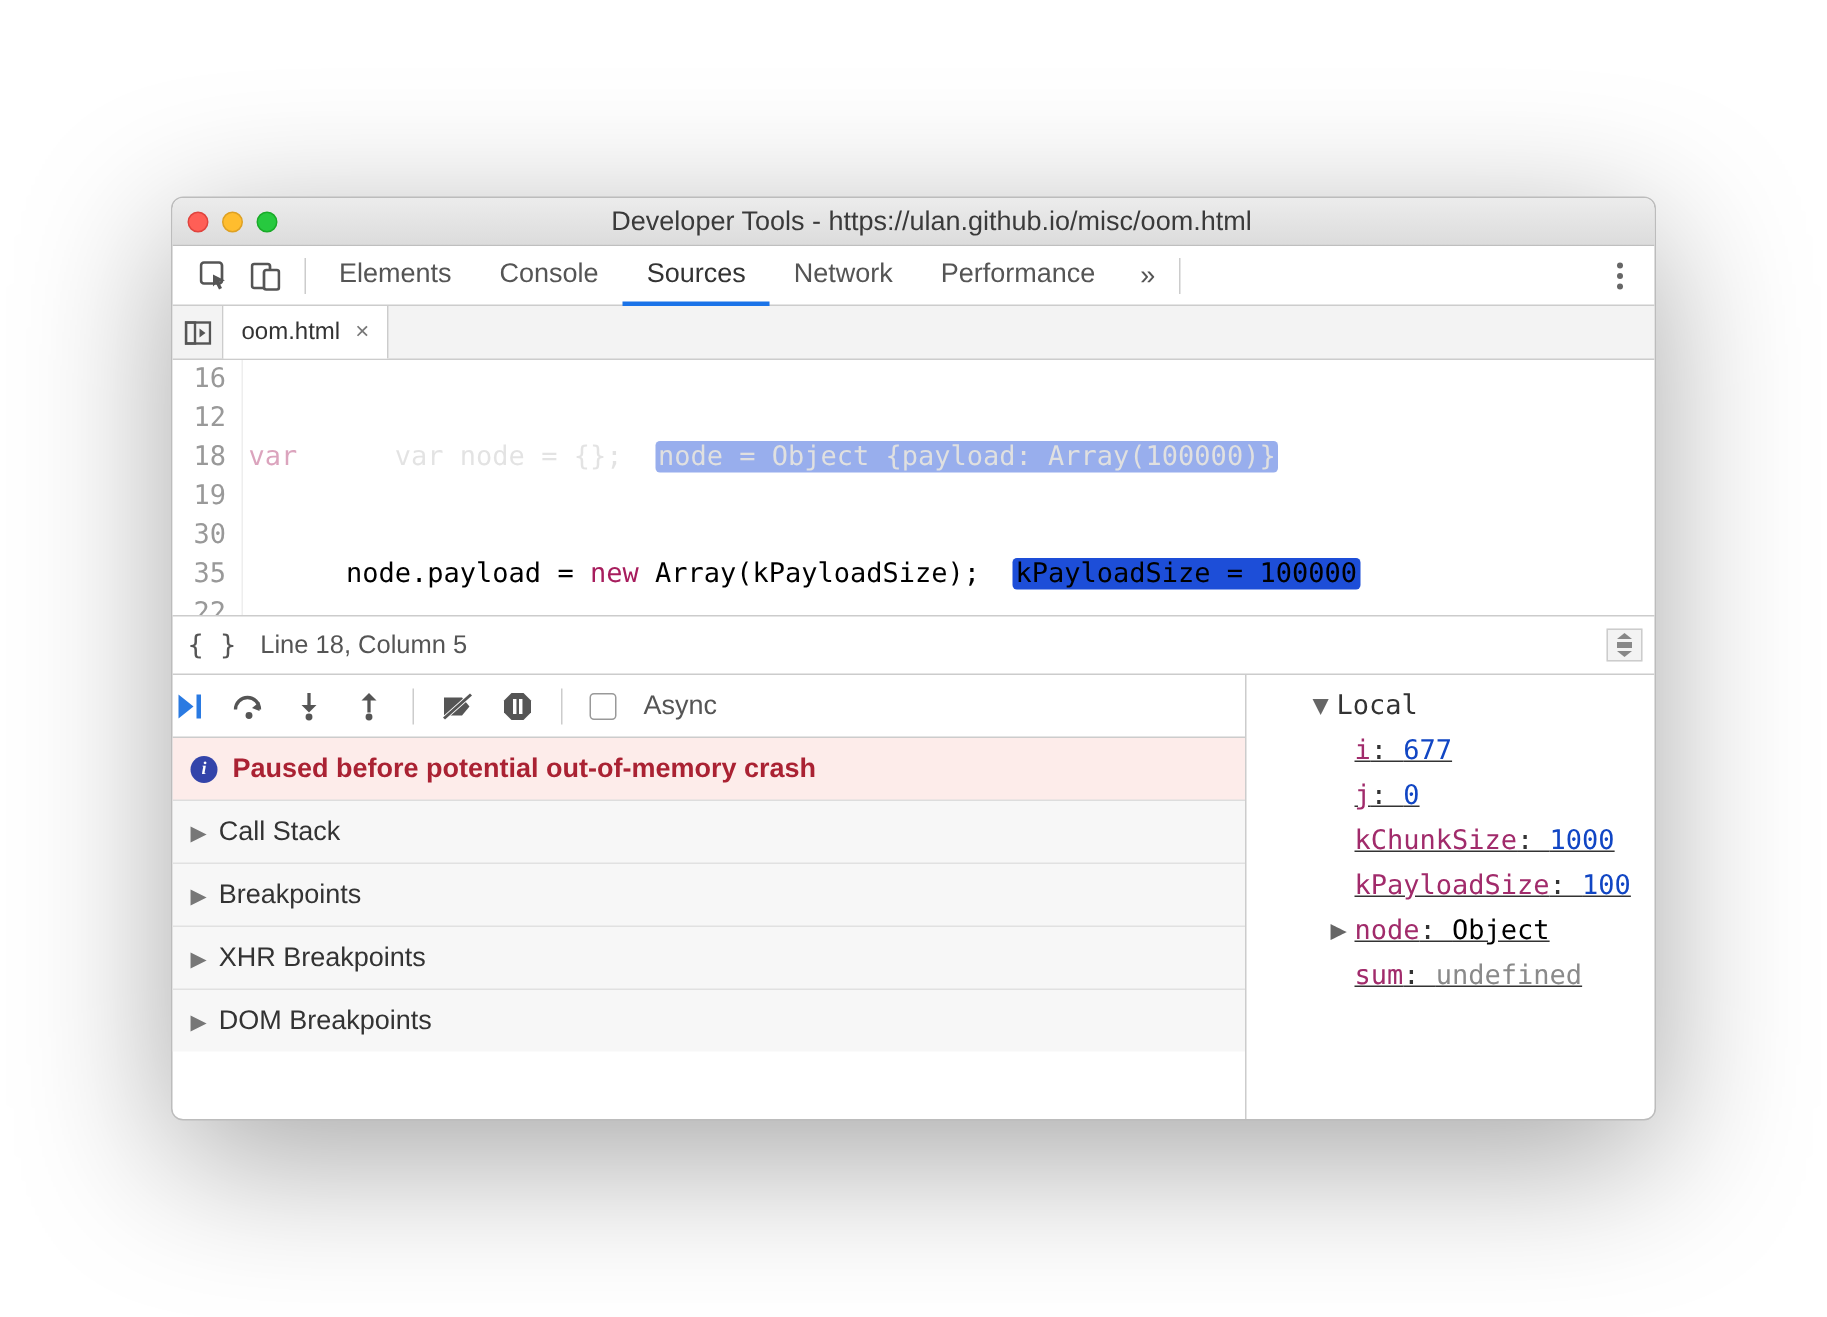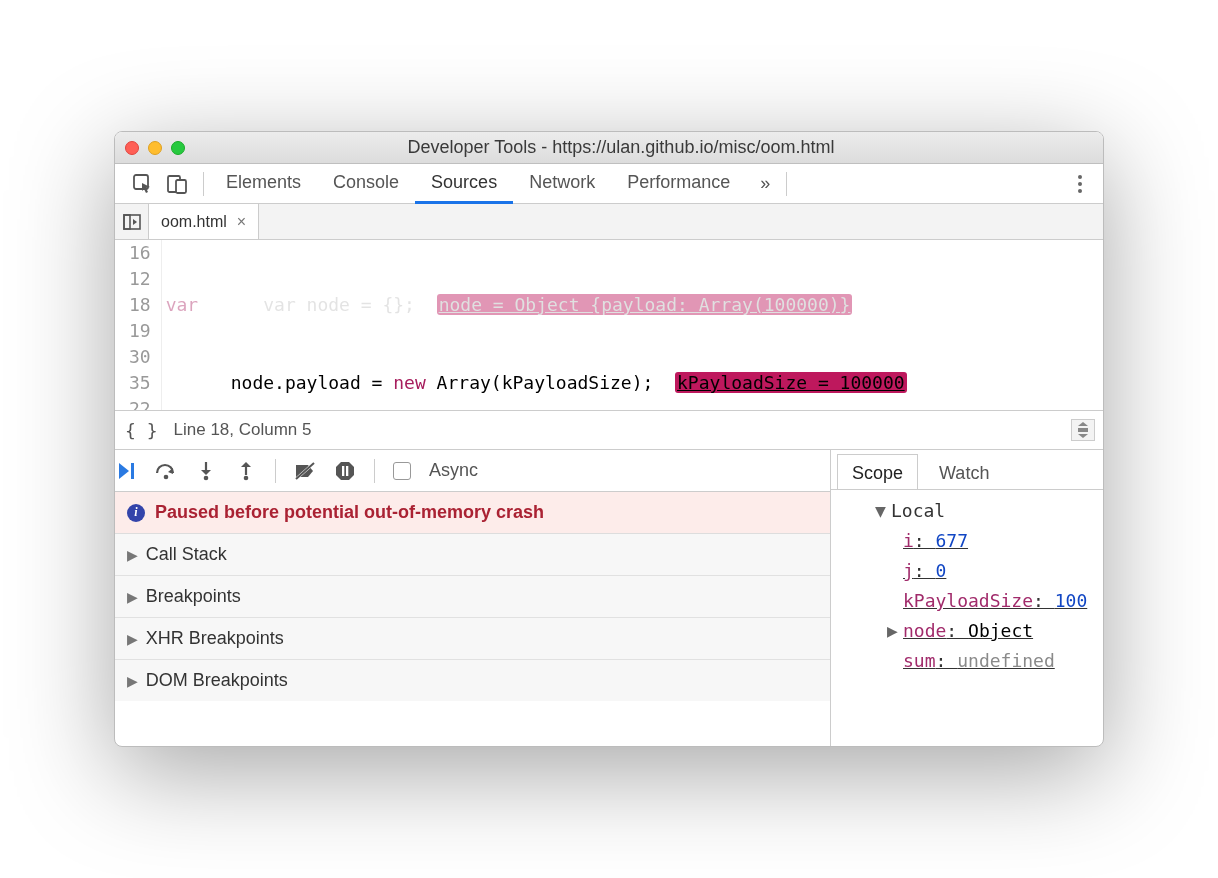--- a/index.html
+++ b/index.html
@@ -80,21 +80,21 @@
     line-height: 26px;
     background:#fff;
   }
   .gutter {
     background:#fff; color:#999; text-align:right;
     padding: 0 10px 0 14px; border-right:1px solid #eee;
     user-select:none;
   }
   .codelines { flex:1; white-space: pre; position:relative; overflow:hidden; }
   .codeline { padding-left: 4px; position:relative; }
-  .hl-inline { background:#be185d; border-radius:3px; padding:0 2px;text-decoration:underline; }
+  .hl-inline { background:#1d4ed8; border-radius:3px; padding:0 2px; }
   .kw { color:#a71d5d; }
   .id2 { color:#000; }
   
   .formatbar {
     height: 40px; display:flex; align-items:center;
     border-top:1px solid #ccc; border-bottom:1px solid #ccc;
     padding: 0 10px; gap: 16px; color:#555; font-size: 17px;
     position:relative;
   }
   .curly { font-family: Menlo, monospace; font-size: 18px; color:#555; }
@@ -317,28 +317,25 @@
         <span class="tri">▶</span>
         <span>XHR Breakpoints</span>
       </div>
       <div class="section" style="border-bottom:none">
         <span class="tri">▶</span>
         <span>DOM Breakpoints</span>
       </div>
     </div>
 
     <div class="rightpane">
-      <div class="scope-tabs">
-        <div class="stab act">Scope</div>
-        <div class="stab">Watch</div>
-      </div>
       <div class="scope-body">
         <div><span class="tri2">▼</span><span>Local</span></div>
         <div class="indent"><span class="vname">i</span>: <span class="vval">677</span></div>
         <div class="indent"><span class="vname">j</span>: <span class="vval">0</span></div>
+        <div class="indent"><span class="vname">kChunkSize</span>: <span class="vval">1000</span></div>
         <div class="indent"><span class="vname">kPayloadSize</span>: <span class="vval">100</span></div>
         <div class="indent"><span class="tri2" style="margin-left:-16px">▶</span><span class="vname">node</span>: <span class="id2">Object</span></div>
         <div class="indent"><span class="vname">sum</span>: <span class="vgray">undefined</span></div>
       </div>
     </div>
   </div>
 
 </div>
 </div>
 

